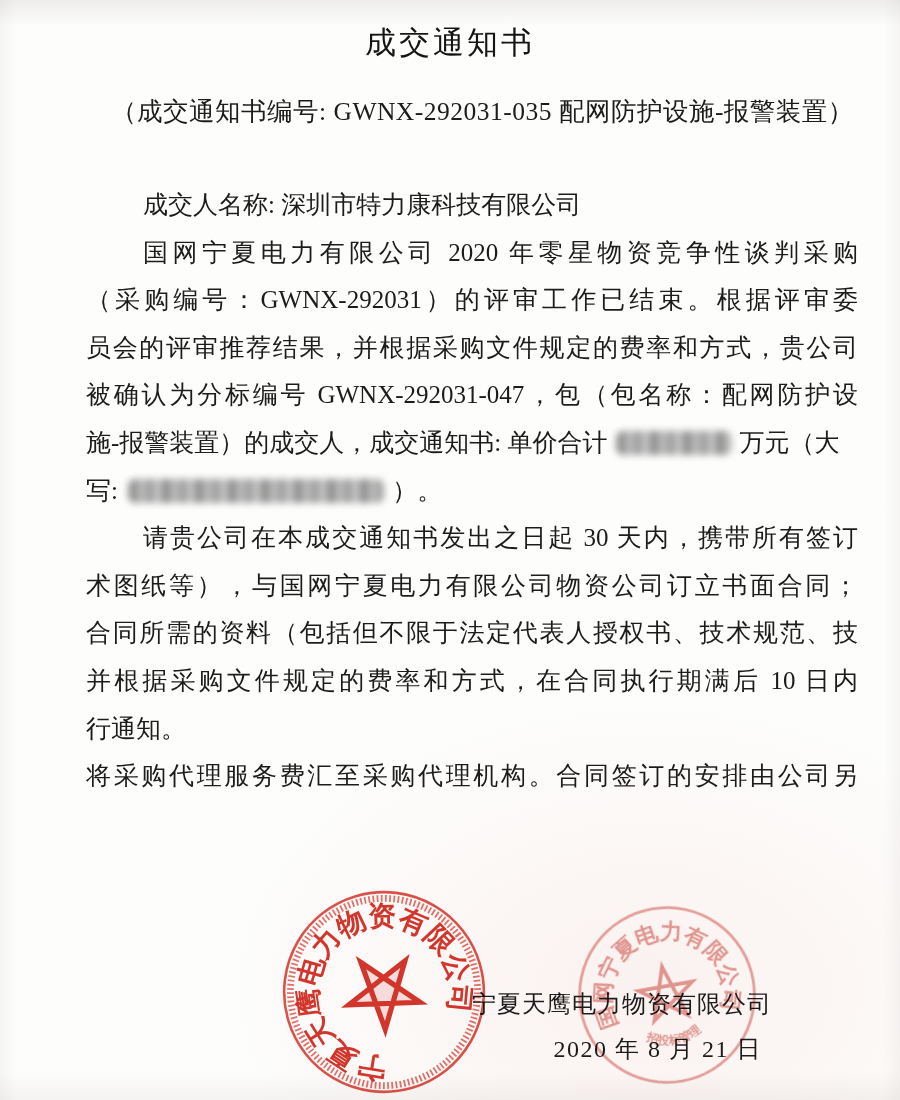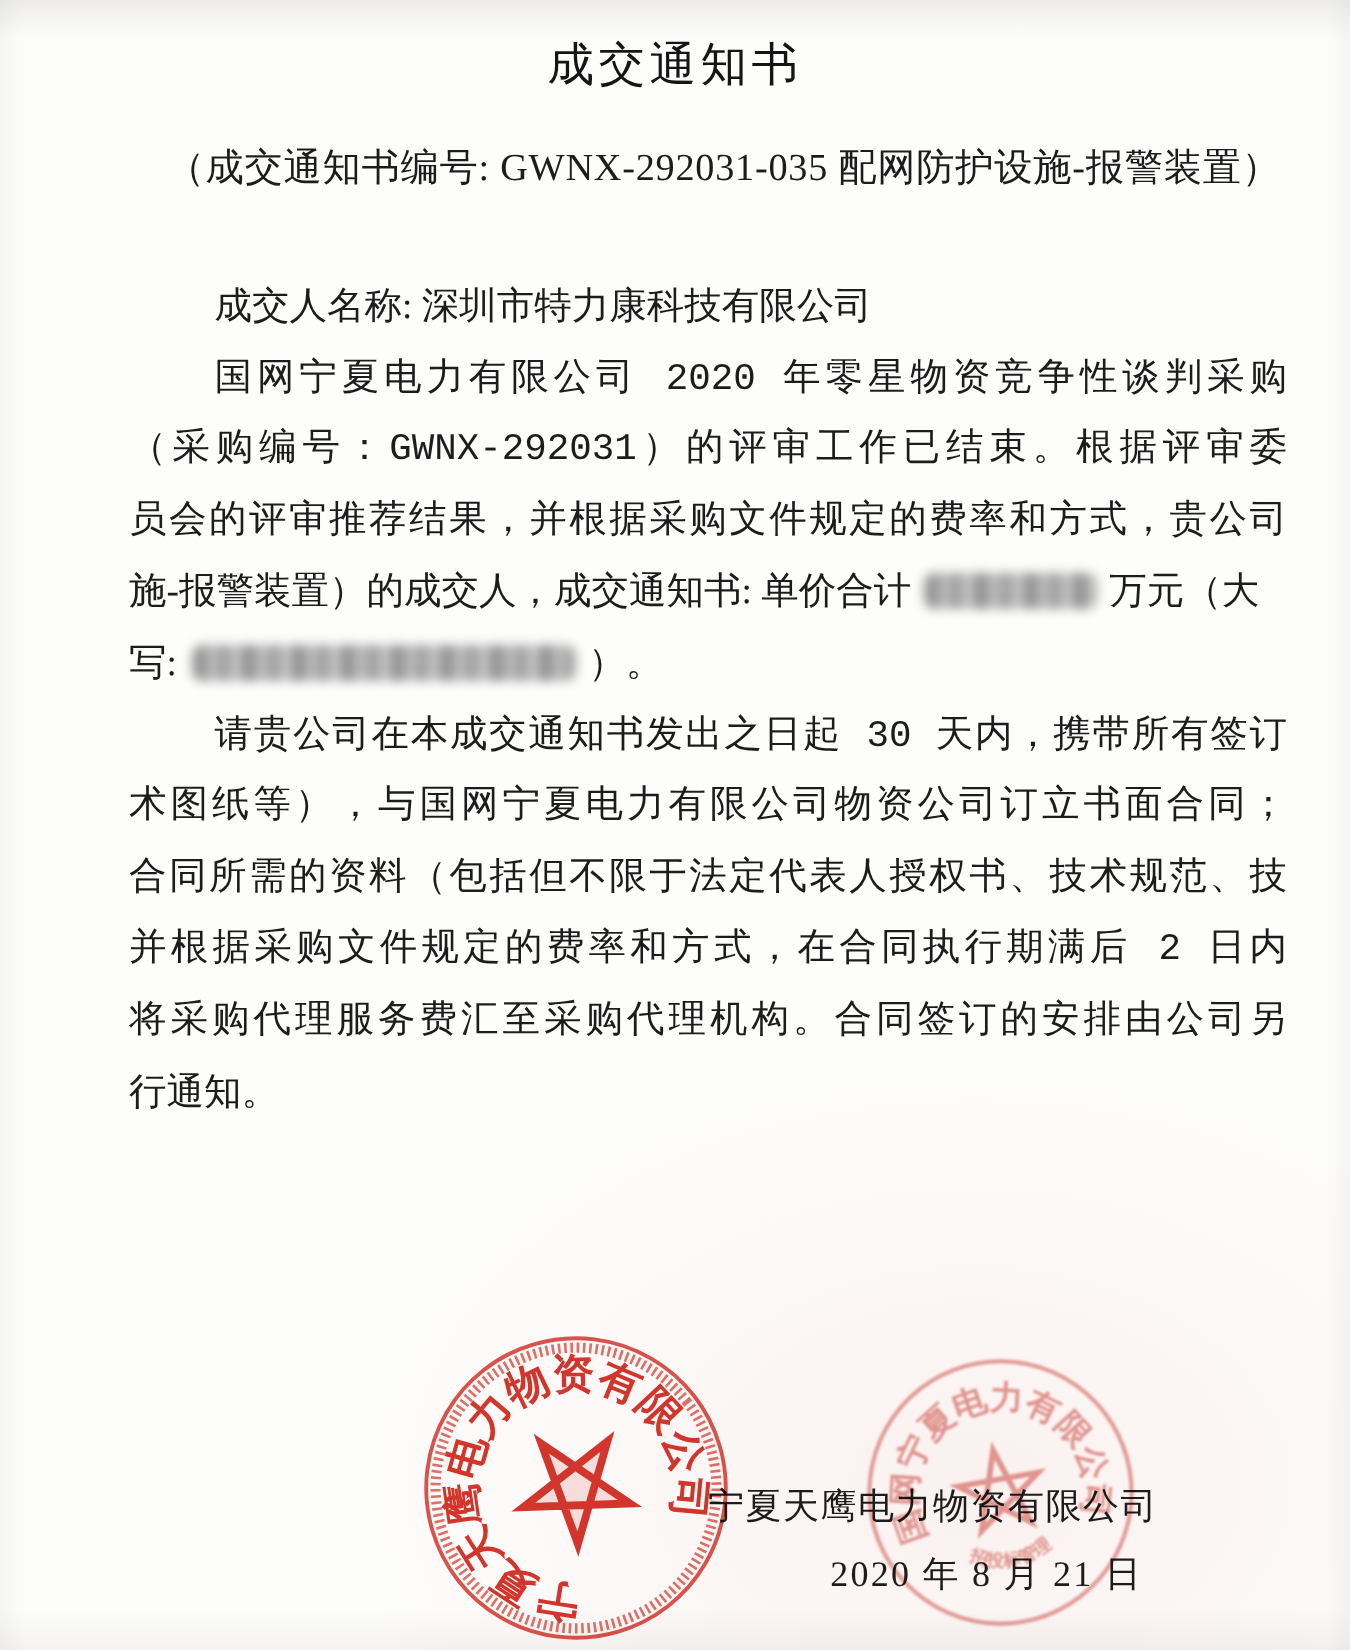--- a/index.html
+++ b/index.html
@@ -15,21 +15,21 @@
       #fdfdfc;
   }
   .title{
     position:absolute;top:22px;left:0;width:100%;margin:0;text-align:center;
     font-family:"Liberation Sans","DejaVu Sans",sans-serif;
     font-weight:normal;font-size:31px;letter-spacing:3px;color:#151515;
   }
   .subtitle{position:absolute;top:94px;left:111px;font-size:25.5px;letter-spacing:.5px;white-space:nowrap;}
   .body{position:absolute;top:181px;left:86px;width:772px;font-size:25px;}
   .bl{height:47.6px;line-height:47.6px;white-space:nowrap;}
-  .j{white-space:normal;text-align:justify;text-align-last:justify;font-family:Liberation Mono, monospace;}
+  .j{white-space:normal;text-align:justify;text-align-last:justify;}
   .ind{text-indent:57px;}
   .redact{
     display:inline-block;height:24px;border-radius:7px;vertical-align:-4px;
     filter:blur(3.6px);opacity:.78;margin:0 8px;
     background:repeating-linear-gradient(90deg,#787878 0 10px,#ababab 10px 17px,#8b8b8b 17px 27px,#bdbdbd 27px 33px);
   }
   .redact.amount{width:116px;}
   .redact.words{width:256px;margin-left:4px;}
   .sig{position:absolute;font-size:24px;letter-spacing:1px;white-space:nowrap;}
   .sig1{top:943px;right:143px;}
@@ -48,32 +48,33 @@
 
   <h1 class="title">成交通知书</h1>
 
   <div class="subtitle">（成交通知书编号: GWNX-292031-035 配网防护设施-报警装置）</div>
 
   <div class="body">
     <div class="bl ind">成交人名称: 深圳市特力康科技有限公司</div>
     <div class="bl ind j">国网宁夏电力有限公司 2020 年零星物资竞争性谈判采购</div>
     <div class="bl j">（采购编号：GWNX-292031）的评审工作已结束。根据评审委</div>
     <div class="bl j">员会的评审推荐结果，并根据采购文件规定的费率和方式，贵公司</div>
+    <div class="bl j">被确认为分标编号 GWNX-292031-047，包（包名称：配网防护设</div>
     <div class="bl">
       <span>施-报警装置）的成交人，成交通知书: 单价合计</span><span class="redact amount"></span><span>万元（大</span>
     </div>
     <div class="bl">
       <span>写: </span><span class="redact words"></span><span>）。</span>
     </div>
     <div class="bl ind j">请贵公司在本成交通知书发出之日起 30 天内，携带所有签订</div>
     <div class="bl j">术图纸等），与国网宁夏电力有限公司物资公司订立书面合同；</div>
     <div class="bl j">合同所需的资料（包括但不限于法定代表人授权书、技术规范、技</div>
-    <div class="bl j">并根据采购文件规定的费率和方式，在合同执行期满后 2 日内</div>
+    <div class="bl j">并根据采购文件规定的费率和方式，在合同执行期满后 10 日内</div>
+    <div class="bl">行通知。</div>
     <div class="bl j">将采购代理服务费汇至采购代理机构。合同签订的安排由公司另</div>
-    <div class="bl">行通知。</div>
   </div>
 
   <div class="sig sig2">宁夏天鹰电力物资有限公司</div>
   <div class="sig sig3">2020 年 8 月 21 日</div>
 
   <div class="seal seal-left">
     <svg viewBox="0 0 200 200">
       <circle cx="100" cy="100" r="96" fill="none" stroke="#d2251a" stroke-width="2.5" opacity=".85"></circle>
       <circle cx="100" cy="100" r="90" fill="none" stroke="#d2251a" stroke-width="6.5" stroke-dasharray="1.7 2.3" opacity=".7"></circle>
       <path id="lsArc" d="M 63.3 152.4 A 62 62 0 0 1 136.7 47.6 A 62 62 0 0 1 63.3 152.4" fill="none"></path>

